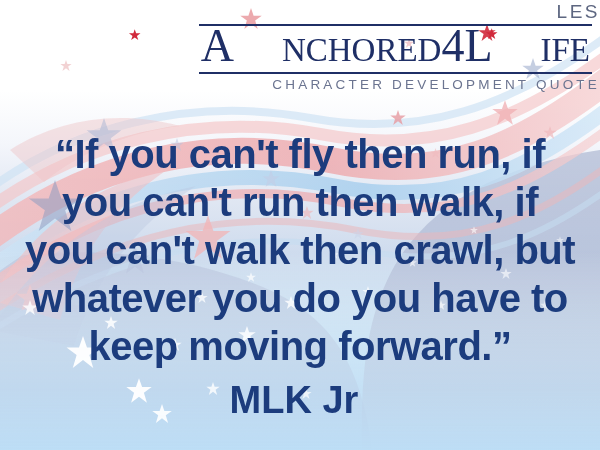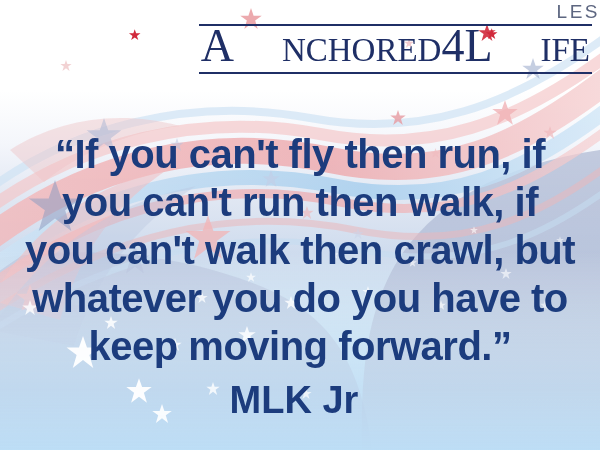--- a/index.html
+++ b/index.html
@@ -226,20 +226,21 @@
     </svg>
   </div>
 
   <div class="logo">
     <div class="logo-les">LES</div>
     <div class="logo-wordmark-wrap">
       <span class="logo-rule top"></span>
       <div class="logo-wordmark"><span class="cap">A</span><span class="sc">NCHORED</span><span class="four">4</span><span class="cap">L</span><span class="sc">IFE</span></div>
       <span class="logo-rule bottom"></span>
     </div>
+    <div class="logo-tagline">CHARACTER DEVELOPMENT QUOTE</div>
   </div>
   <span class="logo-star left">★</span>
   <span class="logo-star right">★</span>
 
   <div class="quote">
     <span class="line">“If you can't fly then run, if</span>
     <span class="line">you can't run then walk, if</span>
     <span class="line">you can't walk then crawl, but</span>
     <span class="line">whatever you do you have to</span>
     <span class="line">keep moving forward.”</span>

